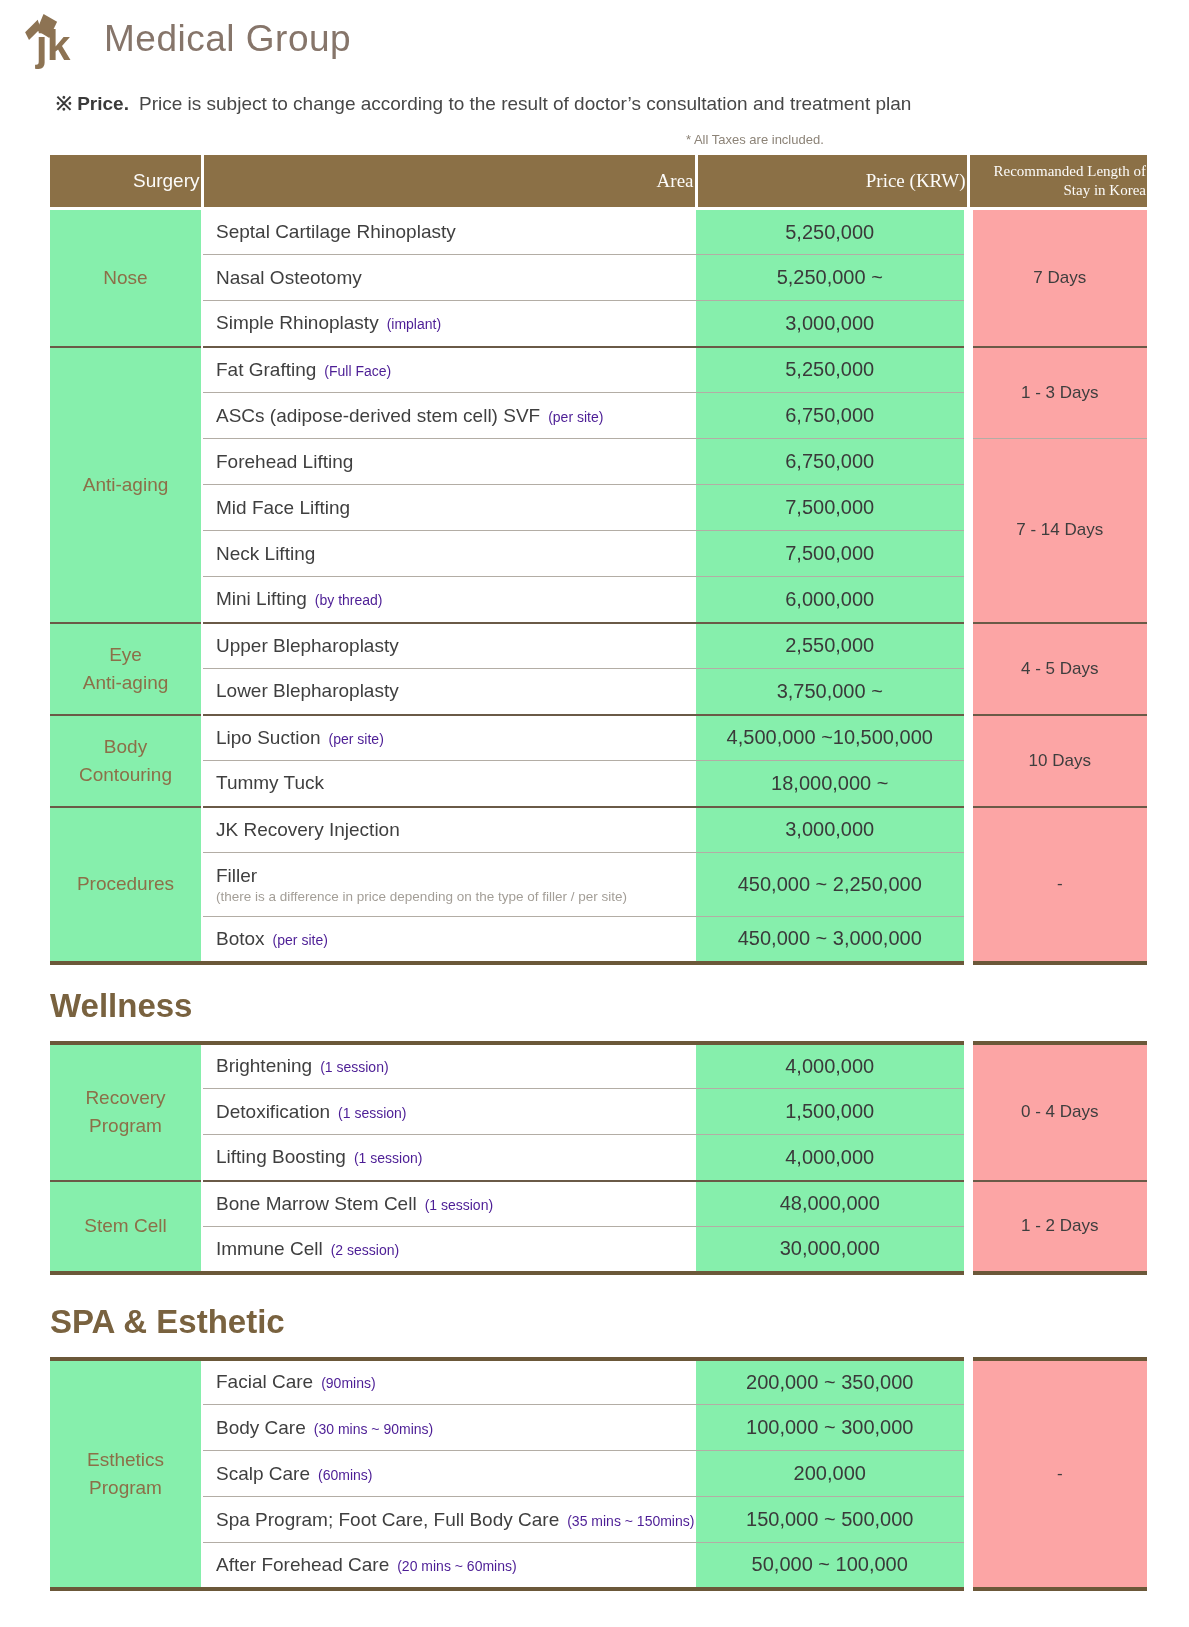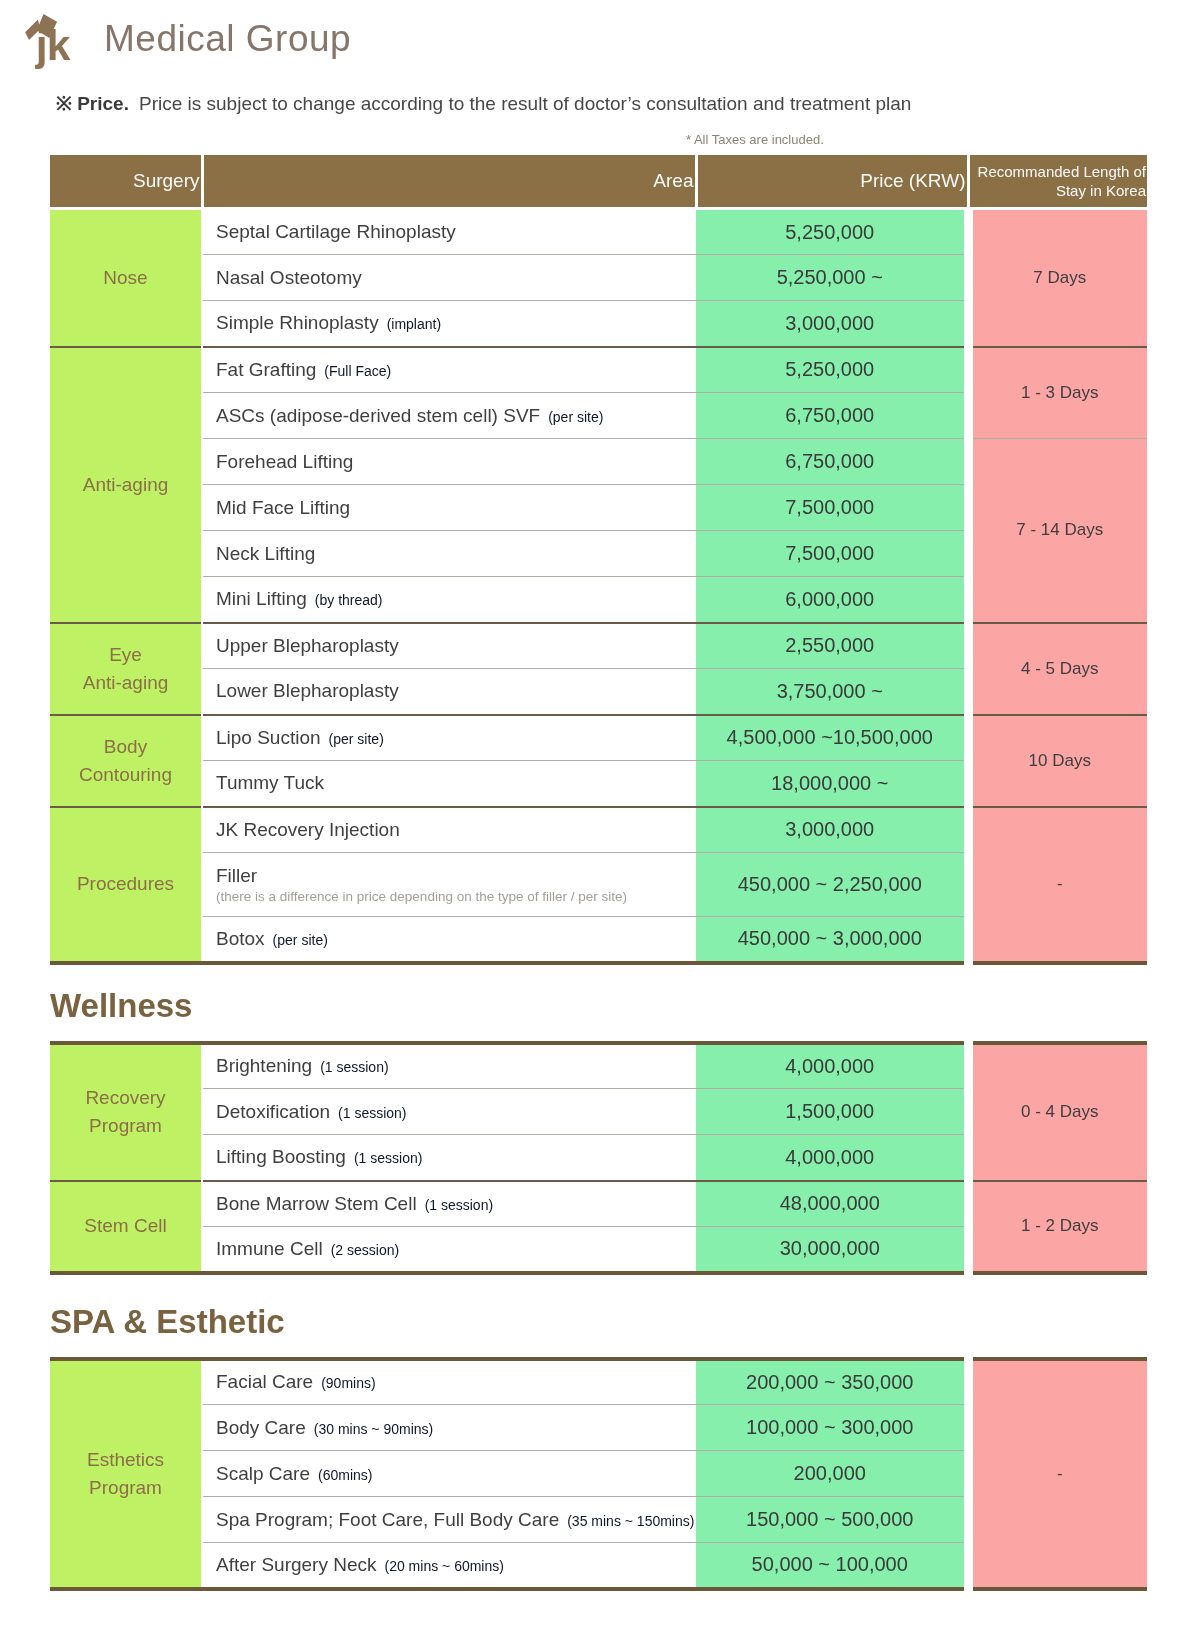--- a/index.html
+++ b/index.html
@@ -18,39 +18,39 @@
 
   
   table.ptable { margin-left:50px; width:1097px; table-layout:fixed;
                  border-collapse:collapse; border-bottom:4px solid #6B5839; }
   table.plain  { border-top:4px solid #6B5839; }
   col.c-surgery { width:152px; } col.c-area { width:494px; }
   col.c-price   { width:272px; } col.c-stay { width:179px; }
 
   th { background:#8B7046; color:#fcfbf9; font-weight:400; font-size:19px;
        height:50px; border-bottom:3px solid #ffffff;text-align:right; }
-  th + th { border-left:3px solid #ffffff; }
+  th + th { border-left:3px solid #ffffff;font-family:Liberation Serif, serif; }
   th.small { font-size:15px; line-height:1.3; }
 
   tr.r  { height:46px; }
   tr.tall { height:64px; }
 
-  td.surgery { background:#bef264; color:#8C6F48; font-size:19px; text-align:center;
+  td.surgery { background:#86efac; color:#8C6F48; font-size:19px; text-align:center;
                white-space:pre-line; line-height:1.45; border-right:2px solid #ffffff; }
   td.area  { background:#ffffff; text-align:left; padding-left:13px;
              border-bottom:1px solid #B3ADA5; }
   td.price { background:#86efac; text-align:center; font-size:20px; color:#3a3a3a;
              border-bottom:1px solid #B3ADA5; border-right:9px solid #ffffff; }
   td.stay  { background:#fca5a5; text-align:center; font-size:17px; color:#3e3e3e;
              white-space:pre-line; }
   td.stay.sub { border-bottom:1px solid #B3ADA5; }
   tr.sec td { border-top:2px solid #6A5A47; }
 
   .amain { font-size:19px; color:#3f3f3f; }
-  .anote { font-size:14px; color:#0f172a; margin-left:8px; }
+  .anote { font-size:14px; color:#4c1d95; margin-left:8px; }
   .anote-block { display:block; font-size:13.5px; color:#A39E97; margin-top:2px; }
 
   
   .big-heading { margin:22px 0 16px 50px; font-size:33px; font-weight:bold; color:#79623F; }
   .big-heading.spa { margin-top:28px; }
 </style>
 </head>
 <body>
 
 <div class="logo">
@@ -232,17 +232,17 @@
     </tr>
     <tr class="r">
       <td class="area"><span class="amain">Scalp Care</span><span class="anote">(60mins)</span></td>
       <td class="price">200,000</td>
     </tr>
     <tr class="r">
       <td class="area"><span class="amain">Spa Program; Foot Care, Full Body Care</span><span class="anote">(35 mins ~ 150mins)</span></td>
       <td class="price">150,000 ~ 500,000</td>
     </tr>
     <tr class="r">
-      <td class="area"><span class="amain">After Surgery Neck</span><span class="anote">(20 mins ~ 60mins)</span></td>
+      <td class="area"><span class="amain">After Forehead Care</span><span class="anote">(20 mins ~ 60mins)</span></td>
       <td class="price">50,000 ~ 100,000</td>
     </tr>
   </tbody>
 </table>
 
 </body></html>

